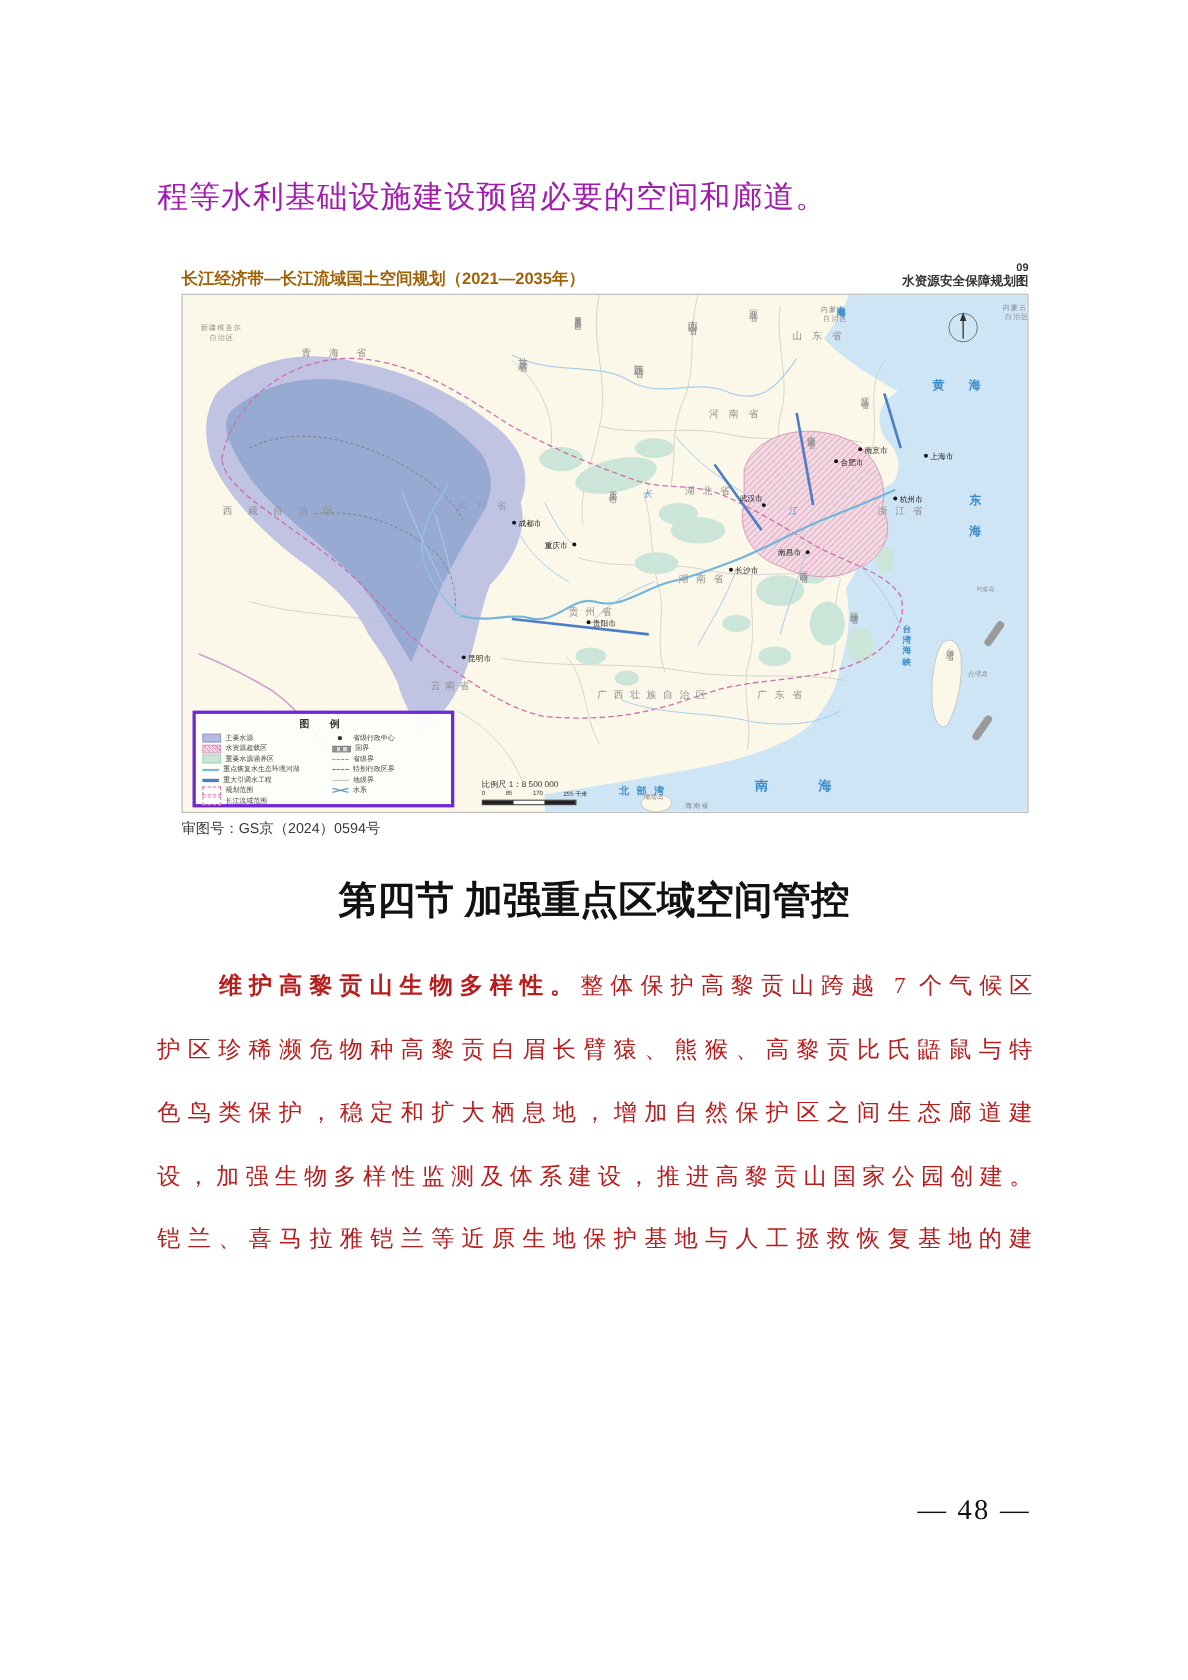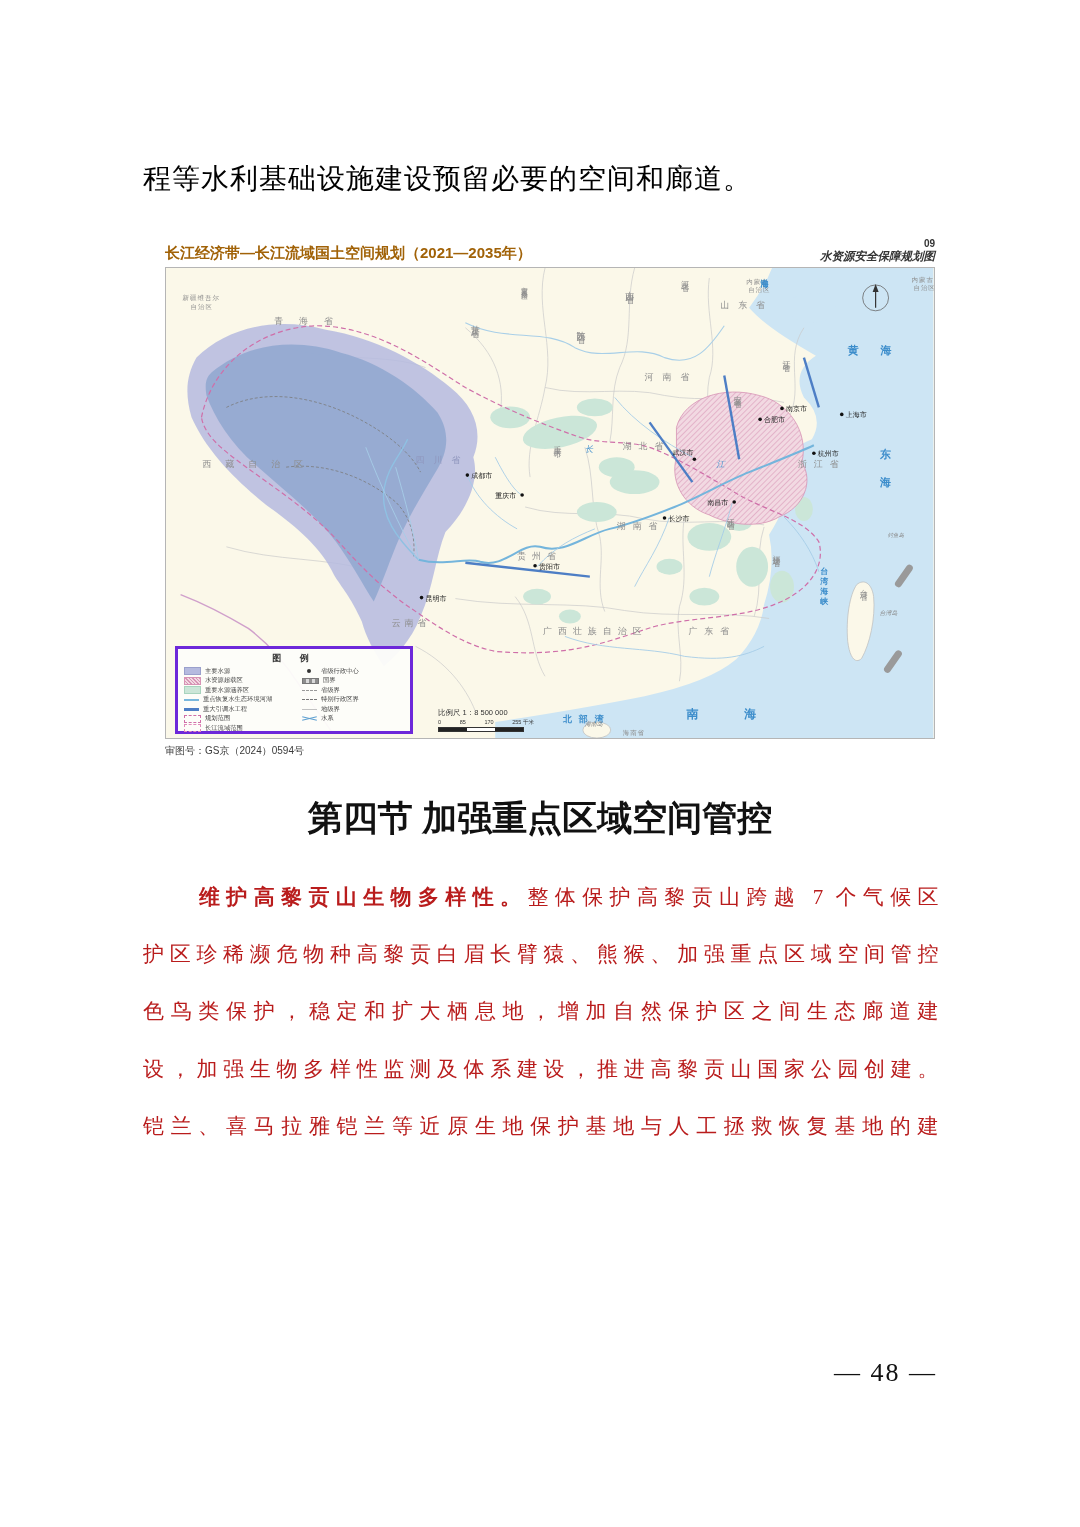--- a/index.html
+++ b/index.html
@@ -1,31 +1,31 @@
 <!DOCTYPE html>
 <html><head>
 <meta charset="utf-8">
 <style>
   html,body{margin:0;padding:0;background:#ffffff;}
   #page{position:relative;width:1080px;height:1527px;background:#ffffff;overflow:hidden;
         font-family:"Liberation Serif", serif;color:#1a1a1a;}
 
   
   .top-par{position:absolute;top:160px;left:143px;width:796px;font-size:28px;
-           letter-spacing:1px;color:#000000;}
+           letter-spacing:1px;color:#a21caf;}
 
   
   .figure{position:absolute;top:238px;left:165px;width:770px;font-family:"Liberation Sans", sans-serif;}
   .fig-head{display:flex;justify-content:space-between;align-items:flex-end;margin-bottom:4px;}
   .fig-title{font-size:15px;font-weight:700;color:#a16207;}
   .fig-right{text-align:right;line-height:1.15;}
   .fig-num{font-size:10px;font-weight:700;color:#333;}
-  .fig-sub{font-size:11.5px;font-weight:700;color:#333;font-style:italic;}
+  .fig-sub{font-size:11.5px;font-weight:700;color:#333;}
   .map-wrap{position:relative;width:768px;height:470px;border:1px solid #b5b5b5;background:#fbf8e9;}
-  .review{margin-top:5px;font-size:10px;color:#3a3a3a;}
+  .review{margin-top:5px;font-size:13px;color:#3a3a3a;}
 
   
   .legend{position:absolute;left:9px;bottom:4px;width:238px;height:88px;background:rgba(253,253,250,.95);
           border:3px solid #6d28d9;box-sizing:border-box;padding:3px 5px 2px 6px;font-family:"Liberation Sans", sans-serif;}
   .lg-title{text-align:center;font-size:9px;font-weight:700;letter-spacing:8px;color:#333;margin-bottom:2px;}
   .lg-cols{display:flex;}
   .lg-col{display:flex;flex-direction:column;}
   .lg-col.left{width:118px;}
   .lg-col.right{flex:1;}
   .lg-row{display:flex;align-items:center;height:9.5px;}
@@ -366,20 +366,20 @@
       </div>
     </div>
 
     <div class="review">审图号：GS京（2024）0594号</div>
   </div>
 
   <div class="sec-head">第四节  加强重点区域空间管控</div>
 
   <div class="body-par">
     <div class="line l1"><span class="lead">维护高黎贡山生物多样性。</span><span>整体保护高黎贡山跨越 7 个气候区</span></div>
-    <div class="line">护区珍稀濒危物种高黎贡白眉长臂猿、熊猴、加强重点区域空间管控</div>
+    <div class="line">护区珍稀濒危物种高黎贡白眉长臂猿、熊猴、高黎贡比氏鼯鼠与特</div>
     <div class="line">色鸟类保护，稳定和扩大栖息地，增加自然保护区之间生态廊道建</div>
     <div class="line">设，加强生物多样性监测及体系建设，推进高黎贡山国家公园创建。</div>
     <div class="line">铠兰、喜马拉雅铠兰等近原生地保护基地与人工拯救恢复基地的建</div>
   </div>
 
   <div class="footer">— 48 —</div>
 </div>
 
 </body></html>

